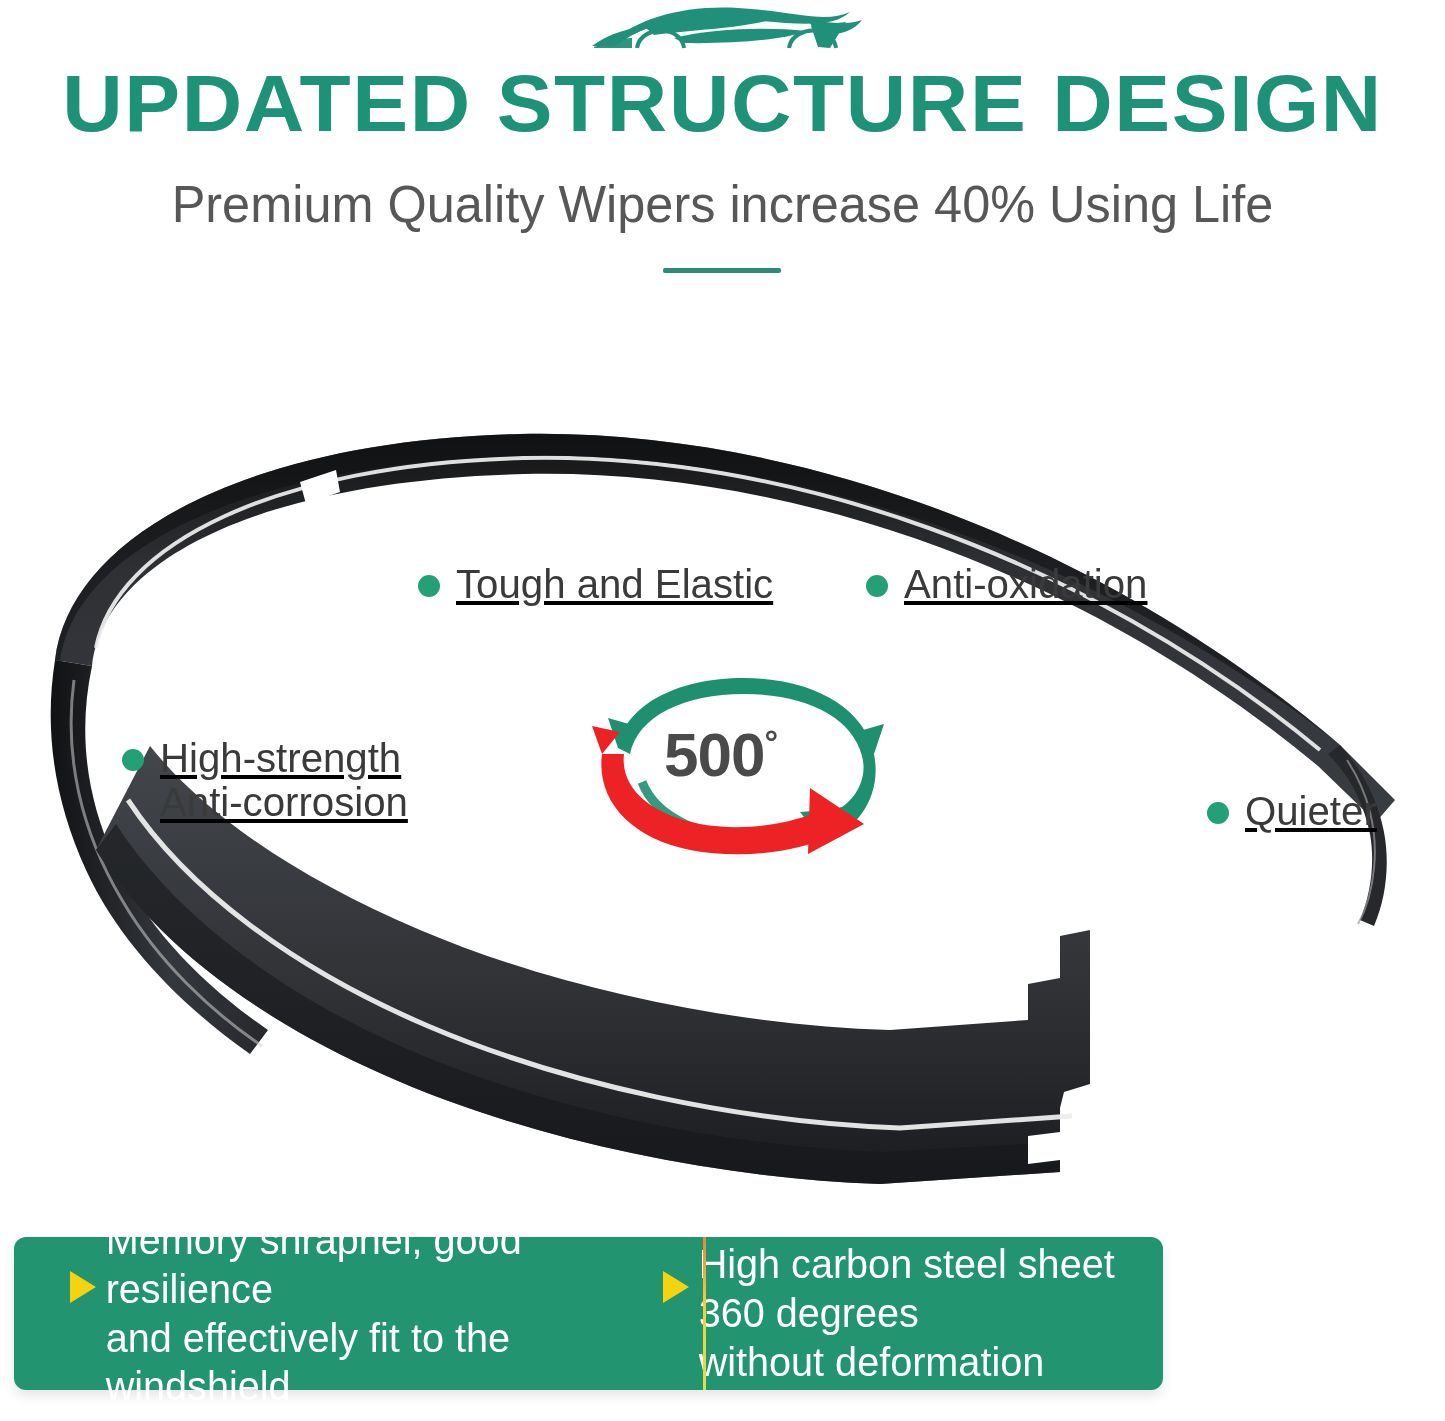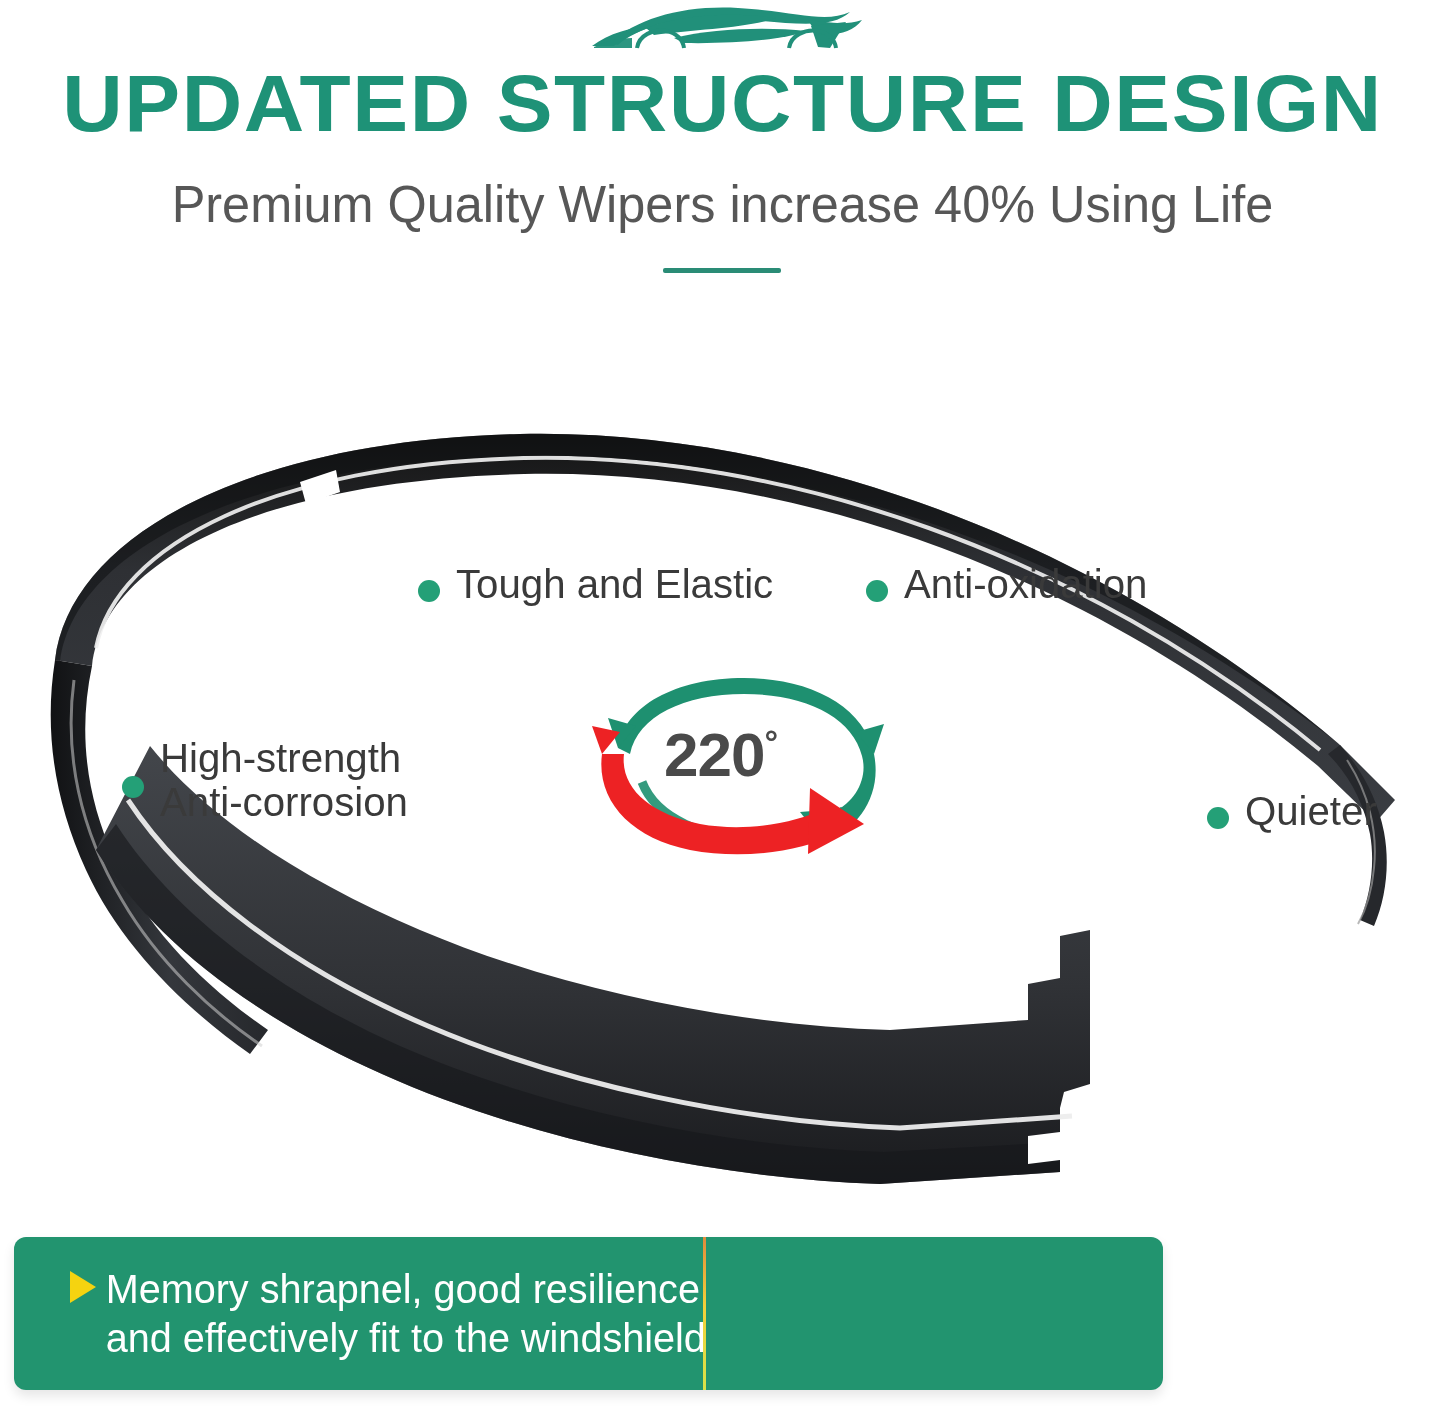--- a/index.html
+++ b/index.html
@@ -80,22 +80,23 @@
     left: 0;
     top: 0;
     width: 1445px;
     height: 880px;
   }
 
   
   .feature {
     position: absolute;
     display: flex;
-    align-items: center;
+    align-items: flex-start;
     gap: 16px;
+    text-decoration: underline;
   }
   .feature .dot {
     flex: 0 0 auto;
     width: 22px;
     height: 22px;
     border-radius: 50%;
     background: #24A077;
     margin-top: 13px;
   }
   .feature .flabel {
@@ -362,25 +363,30 @@
 
       <path d="M30 92
                C 24 138, 58 176, 118 188
                C 170 198, 228 190, 264 172
                L 254 146
                C 222 162, 172 170, 128 162
                C 78 152, 48 126, 52 92 Z" fill="#ED2224"></path>
       <polygon points="30,92 20,64 48,70" fill="#ED2224"></polygon>
       <polygon points="238,126 292,162 236,192" fill="#ED2224"></polygon>
     </svg>
-    <div class="badge-text"><span>220</span><span class="badge-deg">°</span></div>
+    <div class="badge-text"><span>500</span><span class="badge-deg">°</span></div>
   </div>
 
   <div id="bottom-banner">
     <div class="banner-half left">
       <span class="banner-bullet"></span>
       <span class="banner-text">Memory shrapnel, good resilience
 and effectively fit to the windshield</span>
     </div>
+    <div class="banner-half right">
+      <span class="banner-bullet"></span>
+      <span class="banner-text">High carbon steel sheet 360 degrees
+without deformation</span>
+    </div>
   </div>
   <div id="banner-divider"></div>
 
 </div>
 
 </body></html>

